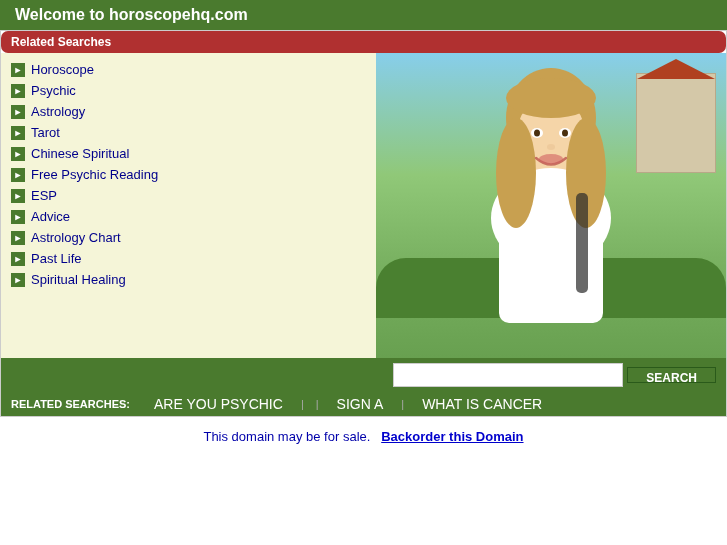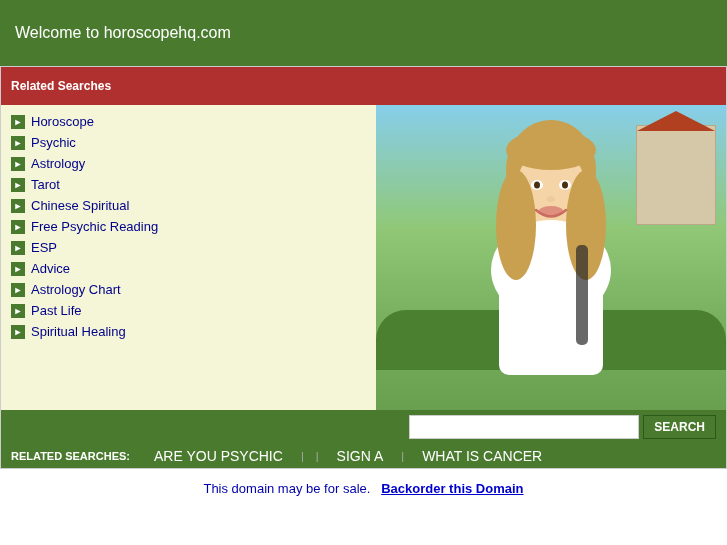--- a/index.html
+++ b/index.html
@@ -8,37 +8,38 @@
       background: #fff;
       width: 727px;
       min-height: 545px;
       font-size: 13px;
     }
 
     
     #header {
       background: #4a7a2e;
       color: #fff;
-      padding: 24px 15px;
+      padding: 6px 15px;
       font-size: 16px;
-      font-weight: normal;
+      font-weight: bold;
     }
 
     
     #main-wrapper {
       border: 1px solid #ccc;
     }
 
     
     #related-searches-bar {
       background: #b03030;
       color: #fff;
-      padding: 12px 10px;
+      padding: 4px 10px;
       font-size: 12px;
       font-weight: bold;
+      border-radius: 7px;
     }
 
     
     #content-row {
       display: flex;
       background: #f5f5d8;
     }
 
     
     #left-col {
@@ -97,26 +98,26 @@
       border: 1px solid #ccc;
       padding: 2px 5px;
       font-size: 12px;
       background: #fff;
     }
 
     #search-button {
       background: #4a7a2e;
       color: #fff;
       border: 1px solid #2a5a1a;
-      padding: 3px 10px;
+      padding: 3px 18px;
       font-size: 12px;
       font-weight: bold;
       cursor: pointer;
       margin-left: 4px;
-      height: 24px;
+      height: 16px;
       text-transform: uppercase;
     }
 
     
     #bottom-related {
       background: #4a7a2e;
       color: #fff;
       padding: 4px 10px;
       font-size: 11px;
       display: flex;

